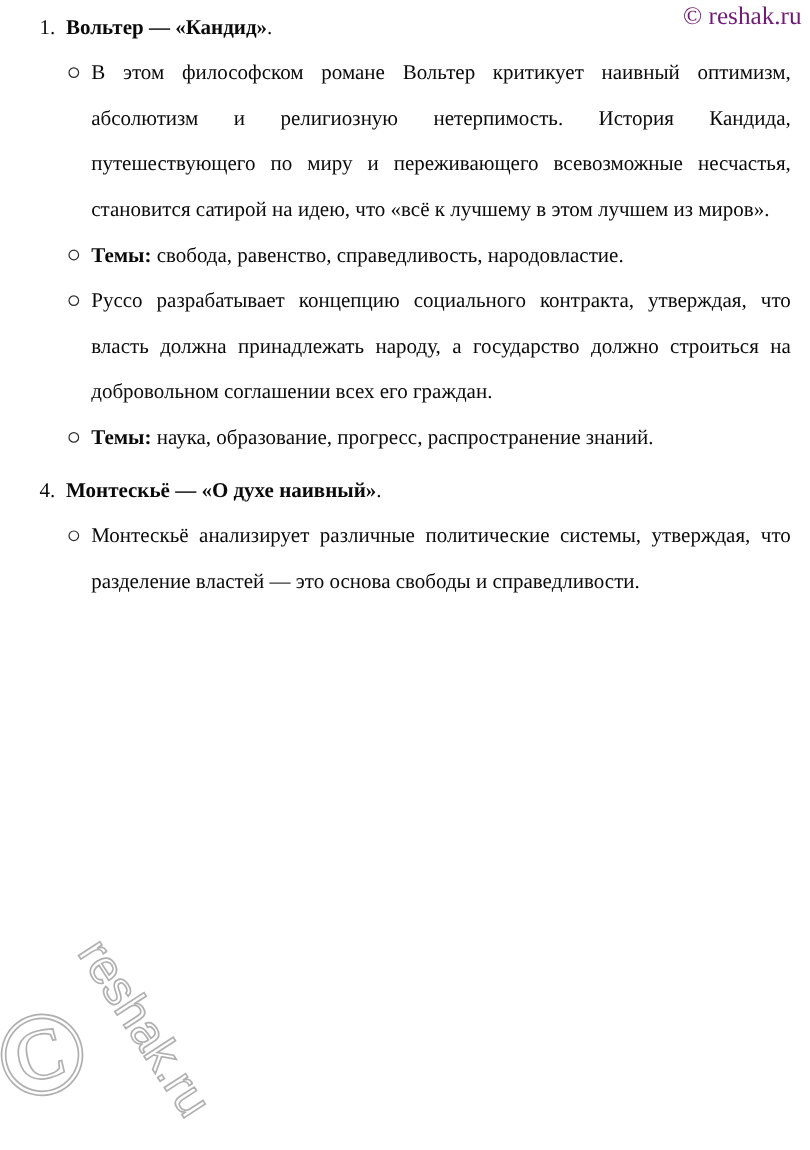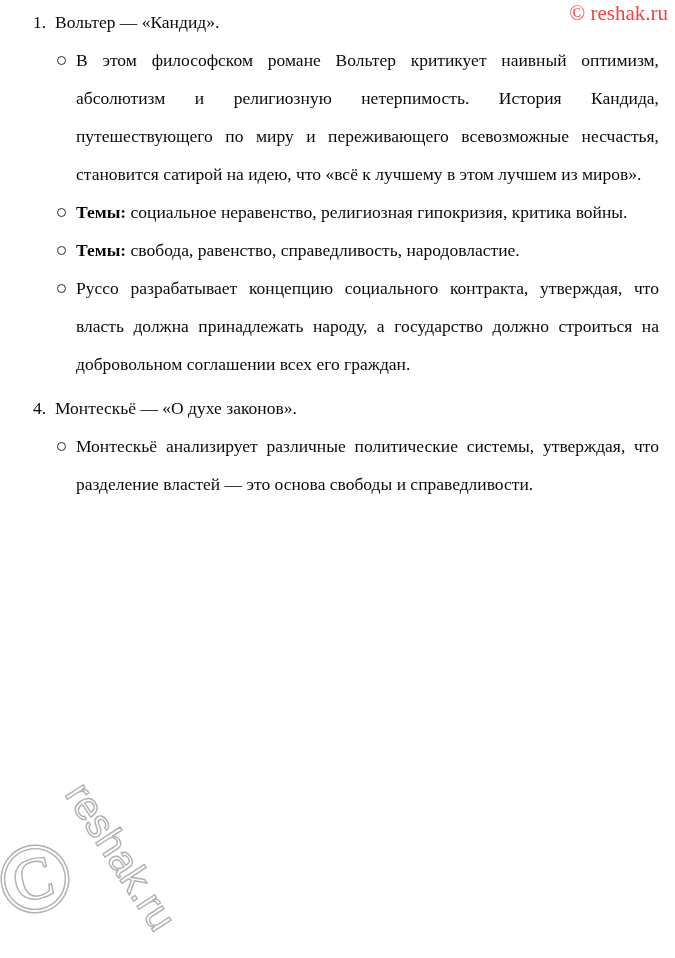--- a/index.html
+++ b/index.html
@@ -18,39 +18,39 @@
     z-index: 1;
     padding: 3px 0 0 3px;
     line-height: 38px;
   }
   .brand {
     position: absolute;
     top: 1px;
     right: 7px;
     font-size: 21px;
     line-height: 24px;
-    color: #ef4444;
+    color: #701a75;
     z-index: 2;
     white-space: nowrap;
   }
   .doc-title {
     font-weight: bold;
     font-size: 18px;
     margin: 0;
   }
   .item-head {
     padding-left: 30px;
     padding-right: 2px;
     margin: 0;
   }
   .item-head .num {
     display: inline-block;
     width: 22px;
   }
-  .item-head .head-bold { font-weight: normal; margin-top: 45px; }
+  .item-head .head-bold { font-weight: bold; margin-top: 45px; }
   .bullet-para {
     position: relative;
     padding-left: 73px;
     padding-right: 16px;
     margin: 0;
     text-align: justify;
   }
   .bullet-para .marker {
     position: absolute;
     left: 54px;
@@ -86,38 +86,38 @@
 <div class="page">
 
 
   <p class="item-head">
     <span class="num">1.</span><span class="head-bold">Вольтер — «Кандид»</span><span>.</span>
   </p>
   <p class="bullet-para">
     <span class="marker"></span>
     <span>В этом философском романе Вольтер критикует наивный оптимизм, абсолютизм и религиозную нетерпимость. История Кандида, путешествующего по миру и переживающего всевозможные несчастья, становится сатирой на идею, что «всё к лучшему в этом лучшем из миров».</span>
   </p>
-  <p class="bullet-para">
-    <span class="marker"></span>
-    <span class="themes-label">Темы:</span>
-    <span>социальное неравенство, религиозная гипокризия, критика войны.</span>
-  </p>
 
   <p class="bullet-para">
     <span class="marker"></span>
     <span class="themes-label">Темы:</span>
     <span>свобода, равенство, справедливость, народовластие.</span>
   </p>
   <p class="bullet-para">
     <span class="marker"></span>
     <span>Руссо разрабатывает концепцию социального контракта, утверждая, что власть должна принадлежать народу, а государство должно строиться на добровольном соглашении всех его граждан.</span>
   </p>
 
+  <p class="bullet-para">
+    <span class="marker"></span>
+    <span class="themes-label">Темы:</span>
+    <span>наука, образование, прогресс, распространение знаний.</span>
+  </p>
 
   <p class="item-head item-4-offset">
-    <span class="num">4.</span><span class="head-bold">Монтескьё — «О духе законов»</span><span>.</span>
+    <span class="num">4.</span><span class="head-bold">Монтескьё — «О духе наивный»</span><span>.</span>
   </p>
   <p class="bullet-para">
     <span class="marker"></span>
     <span>Монтескьё анализирует различные политические системы, утверждая, что разделение властей — это основа свободы и справедливости.</span>
   </p>
 
 </div>
 
 </body></html>

